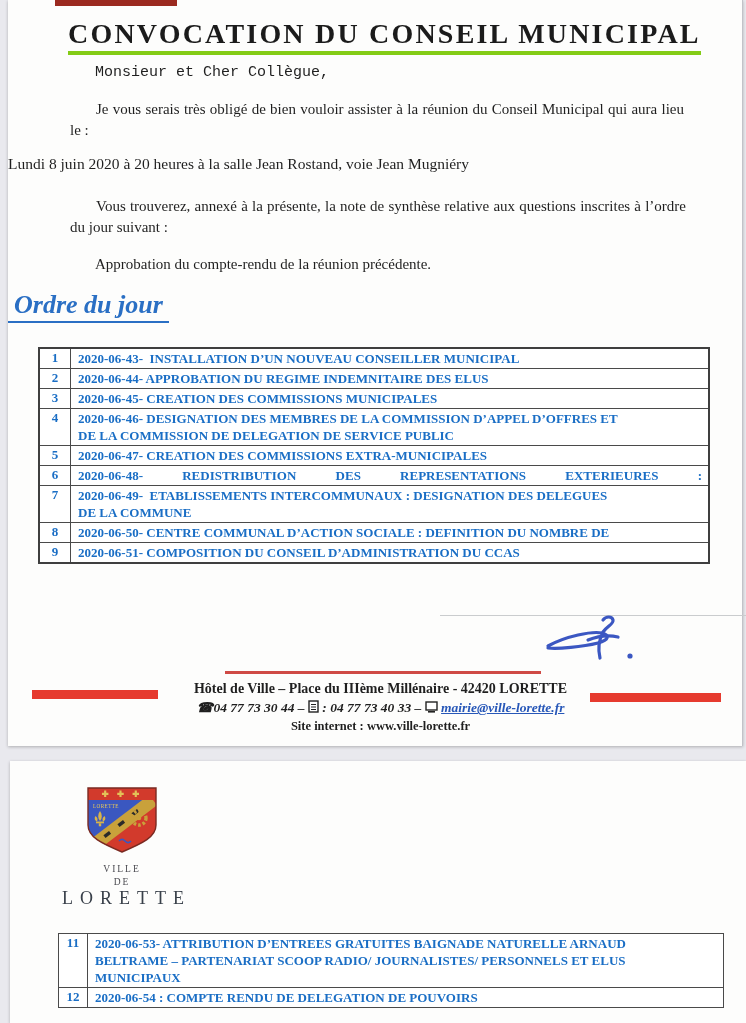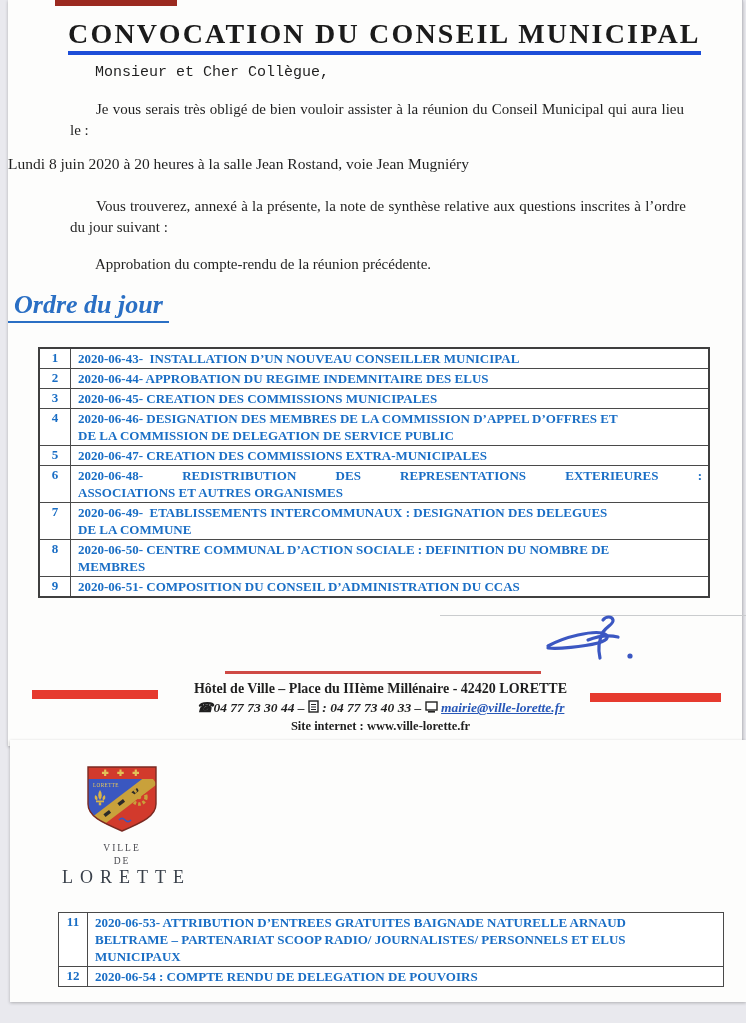--- a/index.html
+++ b/index.html
@@ -1,25 +1,25 @@
 <!DOCTYPE html>
 <html><head>
 <meta charset="utf-8">
 <style>
   html,body{margin:0;padding:0;background:#dfdfe6;}
   #stage{position:relative;width:746px;height:1023px;overflow:hidden;
          background:#e9e9ee;font-family:"Liberation Serif",serif;color:#1f1f1f;}
   .page{position:absolute;background:#fdfdfc;box-shadow:0 1px 3px rgba(0,0,0,.25);}
   #page1{left:8px;top:0;width:734px;height:746px;border-right:1px solid #c2c2c8;}
-  #page2{left:10px;top:740px;width:736px;height:262px;}
+  #page2{left:10px;top:761px;width:736px;height:262px;}
 
   
   .top-red-mark{position:absolute;left:47px;top:0;width:122px;height:6px;background:#9b2a20;}
   .doc-title{position:absolute;left:60px;top:18px;font-size:28px;font-weight:bold;
-             letter-spacing:2.2px;color:#1b1b1b;border-bottom:4px solid #1d4ed8;
+             letter-spacing:2.2px;color:#1b1b1b;border-bottom:4px solid #84cc16;
              padding-bottom:1px;white-space:nowrap;}
   .greeting{position:absolute;left:87px;top:64px;font-size:15px;font-family:Liberation Mono, monospace;}
   .para{position:absolute;font-size:15px;line-height:21px;text-align:justify;}
   #para1{left:62px;top:99px;width:614px;text-indent:26px;}
   #para2{left:62px;top:196px;width:616px;text-indent:26px;}
   #para3{position:absolute;left:87px;top:256px;font-size:15px;}
   .meeting-line{position:absolute;left:0;right:10px;top:155px;text-align:left;
                 font-size:15.5px;font-weight:normal;}
   .agenda-heading-wrap{position:absolute;left:0;right:0;top:290px;text-align:left;}
   .agenda-heading{font-size:26px;font-weight:bold;font-style:italic;color:#2a6fc4;
@@ -113,35 +113,33 @@
         <div class="agrow">
           <div class="num">5</div>
           <div class="cell">
             <div class="cline">2020-06-47- CREATION DES COMMISSIONS EXTRA-MUNICIPALES</div>
           </div>
         </div>
         <div class="agrow">
           <div class="num">6</div>
           <div class="cell">
             <div class="cline spread">2020-06-48- REDISTRIBUTION DES REPRESENTATIONS EXTERIEURES :</div>
-            <div class="cline">ASSOCIATIONS ET AUTRES ORGANISMES</div>
           </div>
         </div>
         <div class="agrow">
           <div class="num">7</div>
           <div class="cell">
             <div class="cline">2020-06-49-  ETABLISSEMENTS INTERCOMMUNAUX : DESIGNATION DES DELEGUES</div>
             <div class="cline">DE LA COMMUNE</div>
           </div>
         </div>
         <div class="agrow">
           <div class="num">8</div>
           <div class="cell">
             <div class="cline">2020-06-50- CENTRE COMMUNAL D’ACTION SOCIALE : DEFINITION DU NOMBRE DE</div>
-            <div class="cline">MEMBRES</div>
           </div>
         </div>
         <div class="agrow">
           <div class="num">9</div>
           <div class="cell">
             <div class="cline">2020-06-51- COMPOSITION DU CONSEIL D’ADMINISTRATION DU CCAS</div>
           </div>
         </div>
       </div>
 

